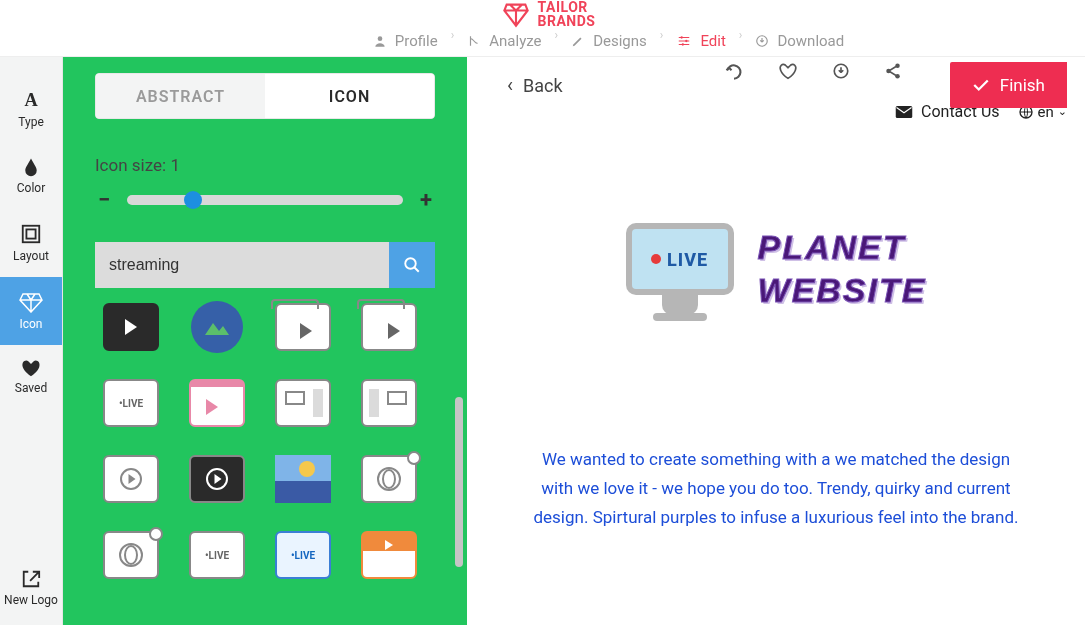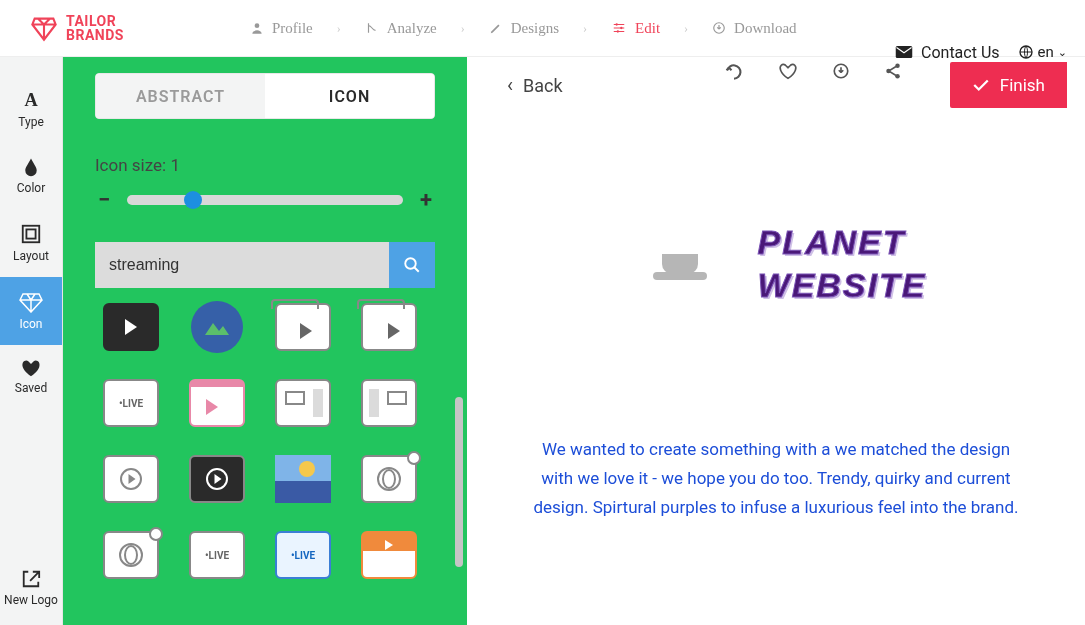--- a/index.html
+++ b/index.html
@@ -1,22 +1,22 @@
 <!DOCTYPE html>
 <html><head>
 <meta charset="utf-8">
 <style>
 * { box-sizing: border-box; margin: 0; padding: 0; }
 body { font-family: -apple-system, BlinkMacSystemFont, "Segoe UI", Roboto, Helvetica, Arial, sans-serif; width: 1085px; height: 625px; overflow: hidden; background: #fff; color: #333; }
 
 
-.header { height: 57px; display: flex; align-items: center; padding: 0 18px 0 30px; border-bottom: 1px solid #eee; }
+.header { height: 57px; display: flex; align-items: center; padding: 0 18px 0 30px; border-bottom: 1px solid #eee; flex-direction: column; }
 .logo { display: flex; align-items: center; gap: 8px; }
 .logo-text { font-size: 14px; font-weight: 700; color: #f04359; line-height: 1; letter-spacing: 0.5px; }
-.nav { display: flex; align-items: center; gap: 14px; margin-left: 120px; font-family: Liberation Serif, serif; }
+.nav { display: flex; gap: 3px; margin-left: 120px; }
 .nav-item { display: flex; align-items: center; gap: 8px; color: #999; font-size: 15px; padding: 4px 6px; cursor: pointer; }
 .nav-item.active { color: #f04359; }
 .nav-chevron { color: #ccc; font-size: 12px; margin: 0 4px; }
 .header-right { margin-left: auto; display: flex; align-items: center; gap: 18px; margin-top: 48px; }
 .contact { display: flex; align-items: center; gap: 8px; color: #222; font-size: 16px; cursor: pointer; }
 .lang { display: flex; align-items: center; gap: 4px; color: #222; font-size: 15px; cursor: pointer; }
 
 
 .main { display: flex; height: 568px; }
 
@@ -379,20 +379,26 @@
           <svg width="18" height="14" viewBox="0 0 24 18">
               <path d="M3 9l6 6L21 3" fill="none" stroke="#fff" stroke-width="3"></path>
             </svg>
           <span>Finish</span>
         </div>
       </div>
     </div>
 
     <div class="logo-preview">
       <div class="tv">
+        <div class="tv-screen">
+            <div class="tv-inner">
+              <span class="rec-dot"></span>
+              <span>LIVE</span>
+            </div>
+          </div>
         <div class="tv-stand"></div>
       </div>
       <div class="brand-text">
         <div class="brand-line">PLANET</div>
         <div class="brand-line">WEBSITE</div>
       </div>
     </div>
 
     <div class="desc">We wanted to create something with a we matched the design with we love it - we hope you do too. Trendy, quirky and current design. Spirtural purples to infuse a luxurious feel into the brand.</div>
   </div>

